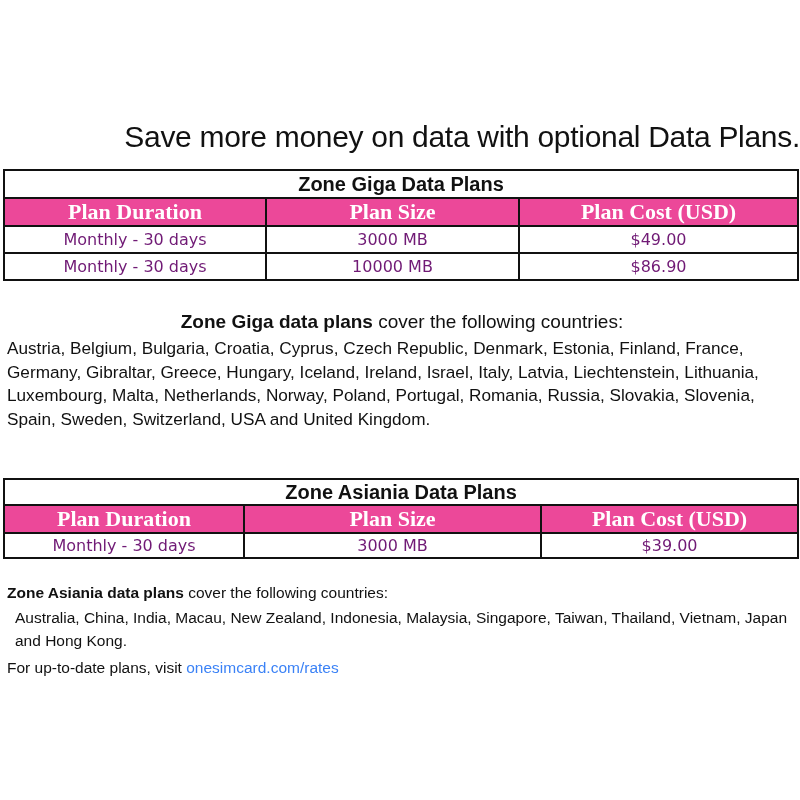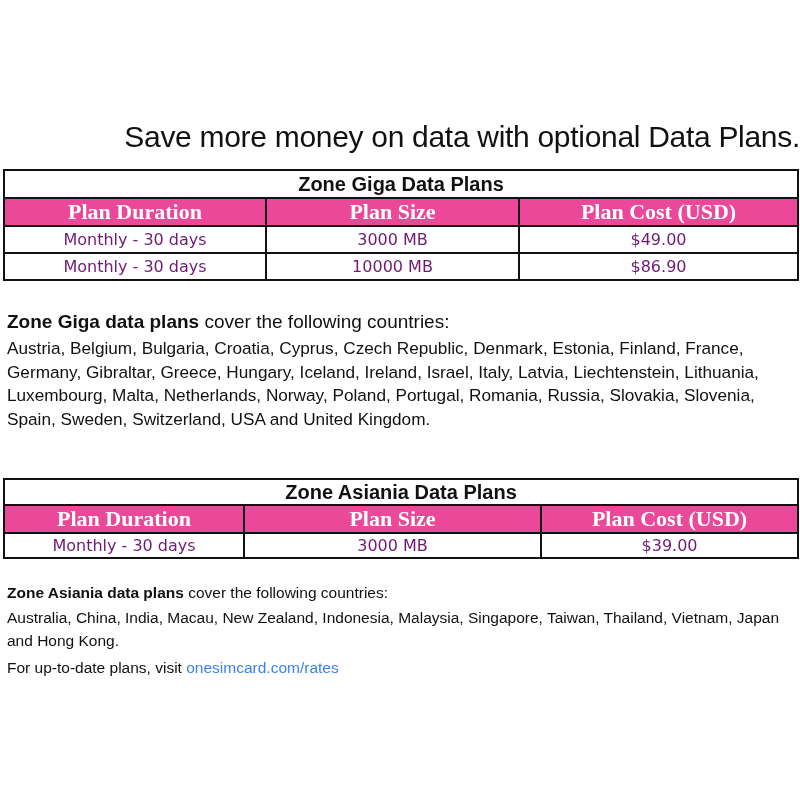--- a/index.html
+++ b/index.html
@@ -12,26 +12,26 @@
   .row td { font-family: "DejaVu Sans", sans-serif; font-size: 16px; color: #701a75; }
   #giga { top: 169px; }
   #giga .cap { height: 26px; }
   #giga .hdr th { height: 25px; }
   #giga .row td { height: 25px; }
   #asia { top: 478px; }
   #asia .cap { height: 24px; }
   #asia .hdr th { height: 23px; }
   #asia .row td { height: 23px; }
   .para { position: absolute; left: 7px; width: 790px; font-family: "Liberation Sans", sans-serif; color: #111; }
-  .lead { font-size: 19px; }
+  .lead { font-size: 19px; text-align: center; }
   .list { font-size: 17.2px; line-height: 23.5px; }
   #giga-lead { top: 311px; }
   #giga-list { top: 337px; width: 770px; }
   #asia-lead { top: 584px; font-size: 15.5px; }
-  #asia-list { top: 606px; font-size: 15.5px; line-height: 23px; width: 780px; }
+  #asia-list { top: 606px; font-size: 15.5px; line-height: 23px; width: 780px; margin-left: 8px; }
   #rates { top: 659px; font-size: 15.5px; }
   .link { color: #3b82f6; text-decoration: none; }
   b { font-weight: bold; }
 </style>
 </head>
 <body>
 
 <div class="title">Save more money on data with optional Data Plans.</div>
 
 <table class="plans" id="giga">

